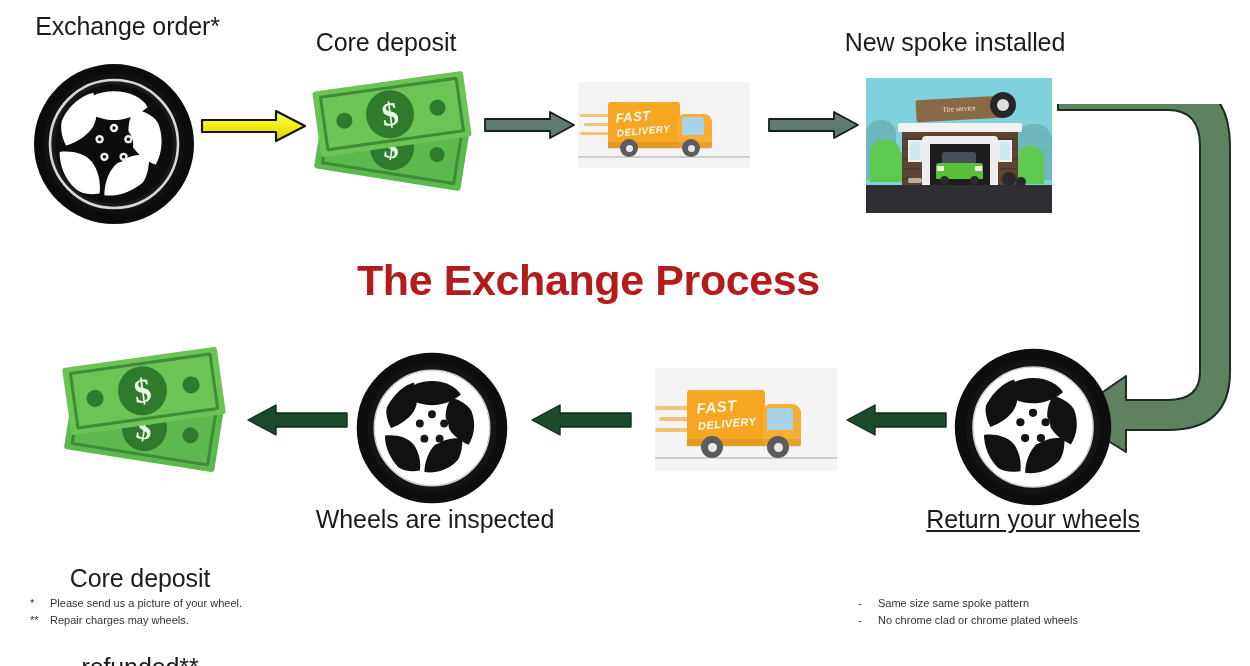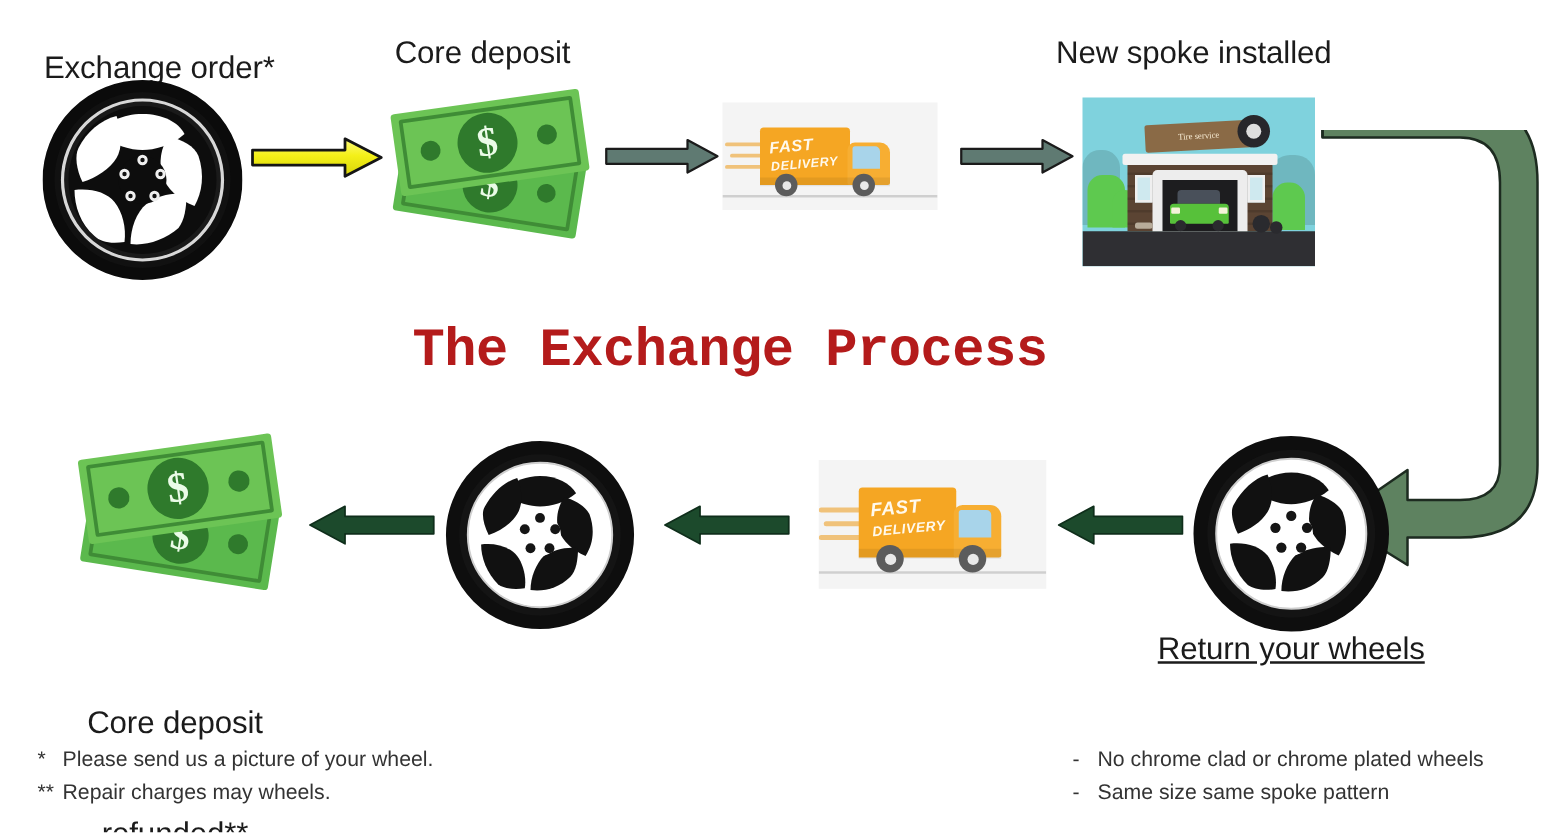--- a/index.html
+++ b/index.html
@@ -30,21 +30,21 @@
     letter-spacing: -0.1px;
   }
   .title {
     font-size: 43px;
     font-weight: bold;
     color: #b41b1b;
     letter-spacing: -0.4px;
     white-space: nowrap;
   }
   .note {
-    font-size: 17px;
+    font-size: 11px;
     color: #333333;
     white-space: nowrap;
     line-height: 1.55;
   }
   .note .mk {
     display: inline-block;
     width: 20px;
   }
 
   
@@ -152,21 +152,21 @@
   .shop-car-top { position:absolute; background:#49505a; border-radius: 3px 3px 0 0; }
   .shop-car-light { position:absolute; background:#f4f2d8; border-radius:1px; }
   .shop-tire-small { position:absolute; border-radius:50%; background:#2a2a2e; }
   .shop-tool { position:absolute; background:#b8ac9a; }
 </style>
 </head>
 <body>
 
 <div id="canvas">
 
-  <div class="abs step-label" style="left:10px; top:40px; width:235px;">Exchange order*</div>
+  <div class="abs step-label" style="left:10px; top:12px; width:235px;">Exchange order*</div>
 
   <div class="abs" style="left:34px; top:64px;">
     <svg width="160" height="160" viewBox="0 0 100 100">
       <circle cx="50" cy="50" r="49" fill="#111111"></circle>
       <circle cx="50" cy="50" r="40" fill="#1a1a1a" stroke="#d8d8d8" stroke-width="1.6"></circle>
       <circle cx="50" cy="50" r="37" fill="#0d0d0d"></circle>
       <g fill="#ffffff">
         <path d="M50 17 C60 17 68 21 71 27 C64 33 56 35 50 35 C44 35 36 33 29 27 C32 21 40 17 50 17 Z"></path>
         <path d="M78 38 C81 47 80 56 76 63 C68 60 62 54 60 48 C58 42 59 34 63 28 C70 30 76 33 78 38 Z"></path>
         <path d="M68 74 C61 80 52 83 44 82 C44 74 47 66 52 62 C57 58 65 56 72 57 C72 64 71 70 68 74 Z"></path>
@@ -309,21 +309,21 @@
                L78 326
                L120 326
                Q182 326 182 268
                L182 42
                Q182 -24 120 -24
                L10 -24 Z" fill="#5e8260" stroke="#1d2b20" stroke-width="2" stroke-linejoin="round"></path>
       <path d="M10 6 L10 -24" stroke="#1d2b20" stroke-width="2"></path>
     </svg>
   </div>
 
-  <div class="abs title" style="left:330px; top:256px;font-family:Liberation Mono, monospace;">The Exchange Process</div>
+  <div class="abs title" style="left:357px; top:256px;">The Exchange Process</div>
 
   <div class="abs" style="left:62px; top:355px; width:165px; height:125px;">
     <div class="bill" style="left:6px; top:40px; width:152px; height:66px; background:#5bb94d; transform:rotate(9deg);">
       <div class="inner"></div>
       <div class="oval" style="left:54px; top:11px; width:45px; height:45px; font-size:31px;">$</div>
       <div class="dot" style="left:22px; top:25px; width:16px; height:16px;"></div>
       <div class="dot" style="left:115px; top:25px; width:16px; height:16px;"></div>
     </div>
     <div class="bill" style="left:4px; top:2px; width:156px; height:68px; background:#6cc455; transform:rotate(-8deg);">
       <div class="inner"></div>
@@ -358,20 +358,21 @@
       <circle cx="50" cy="50" r="11" fill="#ffffff"></circle>
       <circle cx="50" cy="41" r="2.6" fill="#151515"></circle>
       <circle cx="58" cy="47" r="2.6" fill="#151515"></circle>
       <circle cx="55" cy="57" r="2.6" fill="#151515"></circle>
       <circle cx="45" cy="57" r="2.6" fill="#151515"></circle>
       <circle cx="42" cy="47" r="2.6" fill="#151515"></circle>
       <circle cx="50" cy="50" r="46" fill="none" stroke="#0e0e0e" stroke-width="7"></circle>
     </svg>
   </div>
 
+  <div class="abs step-label" style="left:295px; top:505px; width:280px;">Wheels are inspected</div>
 
   <div class="abs" style="left:530px; top:402px;">
     <svg class="arrow" width="102" height="36" viewBox="0 0 102 36">
       <path d="M101 11 L30 11 L30 3 L2 18 L30 33 L30 25 L101 25 Z" fill="#1c4a2c" stroke="#0f2e1b" stroke-width="1.4" stroke-linejoin="round"></path>
     </svg>
   </div>
 
   <div class="truck-scene" style="left:655px; top:368px; width:182px; height:103px;">
     <div class="truck-road" style="bottom:12px;"></div>
     <div class="speed-line" style="left:0px; top:38px; width:34px; height:4px;"></div>
@@ -426,20 +427,20 @@
     <div class="note">
       <span class="mk">*</span><span>Please send us a picture of your wheel.</span>
     </div>
     <div class="note">
       <span class="mk">**</span><span>Repair charges may wheels.</span>
     </div>
   </div>
 
   <div class="abs" style="left:858px; top:595px;">
     <div class="note">
+      <span class="mk">-</span><span>Same size same spoke pattern</span>
+    </div>
+    <div class="note">
       <span class="mk">-</span><span>No chrome clad or chrome plated wheels</span>
     </div>
-    <div class="note">
-      <span class="mk">-</span><span>Same size same spoke pattern</span>
-    </div>
   </div>
 
 </div>
 
 </body></html>

